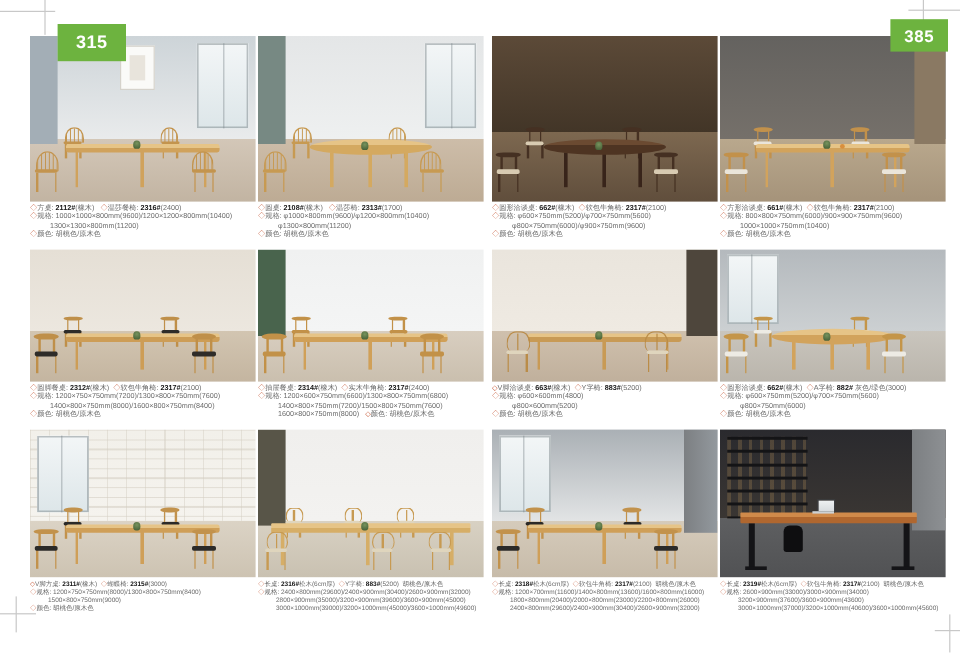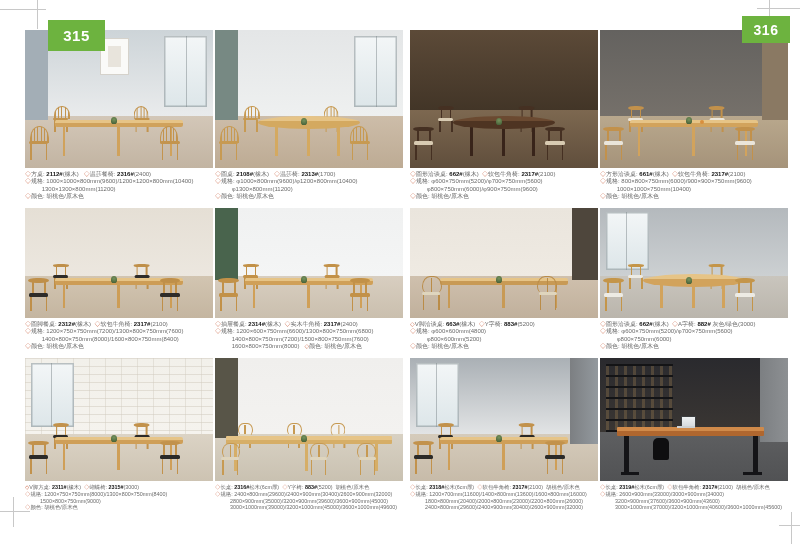--- a/index.html
+++ b/index.html
@@ -32,21 +32,21 @@
   <div class="mark" style="left:0;top:9px;width:46px;height:1px"></div>
   <div class="mark" style="left:37px;top:0;width:1px;height:29px"></div>
   <div class="mark" style="left:757px;top:8px;width:43px;height:1px"></div>
   <div class="mark" style="left:769px;top:0;width:1px;height:21px"></div>
   <div class="mark" style="left:0;top:511px;width:30px;height:1px"></div>
   <div class="mark" style="left:13px;top:497px;width:1px;height:30px"></div>
   <div class="mark" style="left:779px;top:525px;width:21px;height:1px"></div>
   <div class="mark" style="left:791px;top:512px;width:1px;height:32px"></div>
 
   <div class="tab" id="tab-left">315</div>
-  <div class="tab" id="tab-right">316</div>
+  <div class="tab" id="tab-right">385</div>
 
   <div id="products">
       <div class="cell c0 row1">
     <div class="photo" style="background: linear-gradient(rgb(205, 212, 216) 0%, rgb(233, 235, 236) 62%, rgb(211, 199, 184) 62%, rgb(194, 180, 162) 100%);">
           <div style="position: absolute; left: 0px; top: 0px; width: 12%; height: 65%; background: rgb(163, 174, 182);"></div>
           <div style="position: absolute; right: 3%; top: 4%; width: 23%; height: 52%; background: linear-gradient(rgb(243, 246, 247), rgb(221, 230, 233)); box-shadow: rgba(125, 135, 140, 0.5) 0px 0px 0px 1.5px inset;"></div>
           <div style="position: absolute; right: 14%; top: 4%; width: 1px; height: 52%; background: rgba(125, 135, 140, 0.5);"></div>
           <div style="position: absolute; left: 40%; top: 6%; width: 14%; height: 25%; background: rgb(250, 250, 248); border: 1px solid rgb(213, 210, 203);">
             <div style="position: absolute; left: 25%; top: 20%; width: 50%; height: 60%; background: rgb(232, 228, 220);"></div>
           </div>

